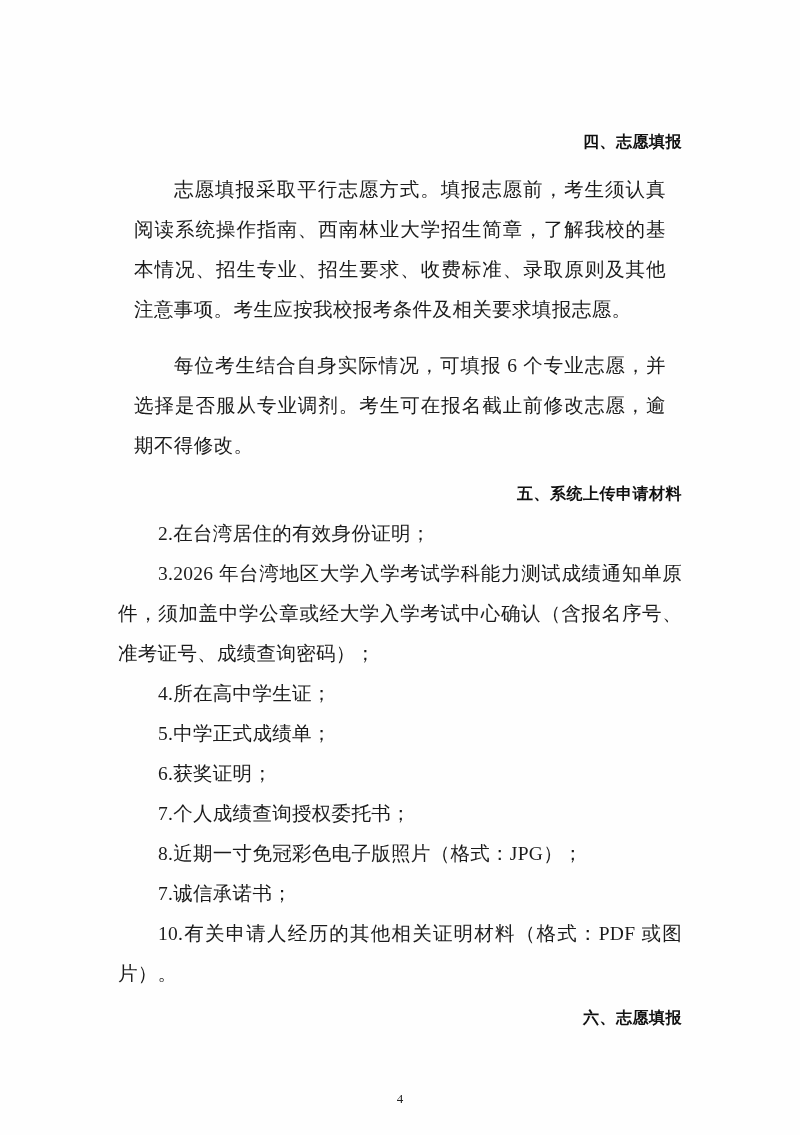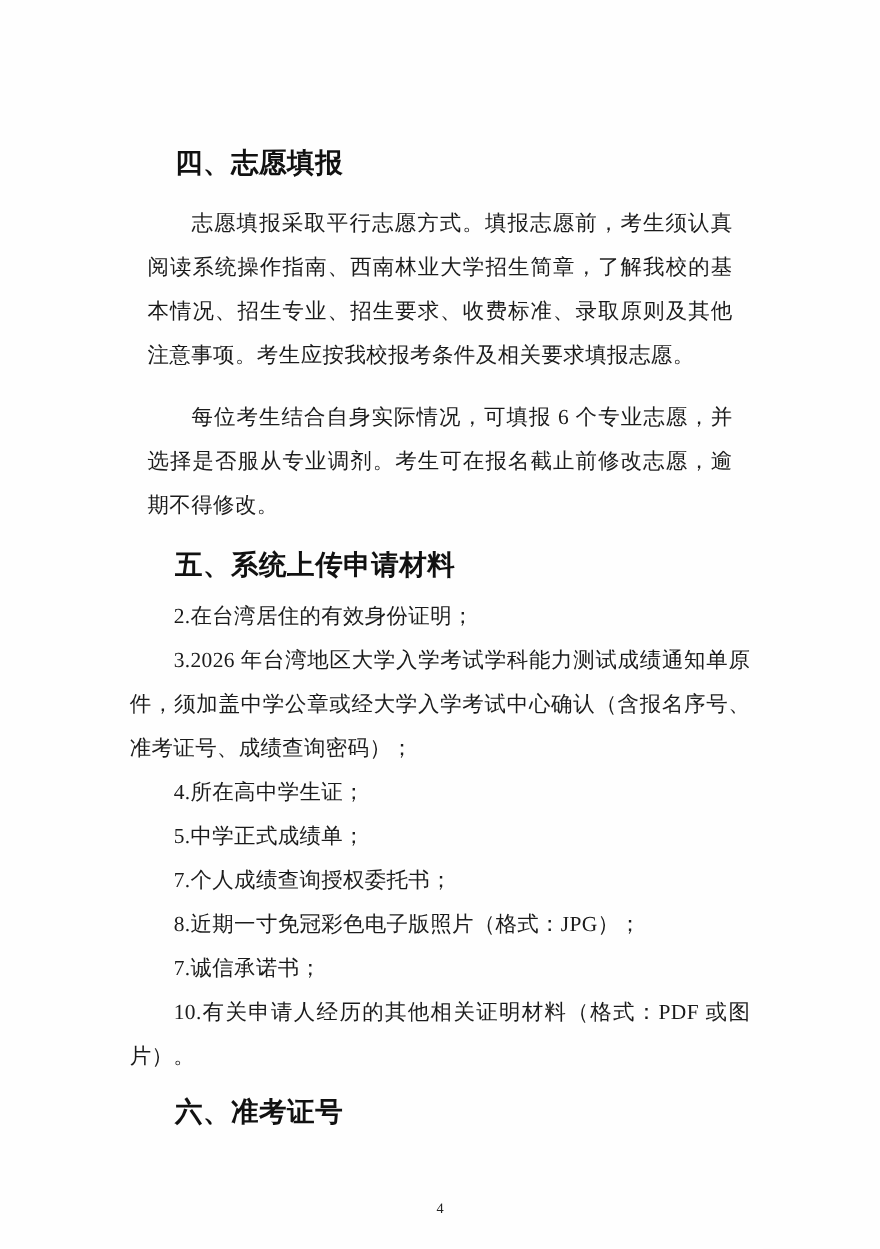--- a/index.html
+++ b/index.html
@@ -23,26 +23,27 @@
     background: #fefefe;
     box-sizing: border-box;
     padding: 130px 118px 40px 118px;
   }
   .doc-body {
     width: 564px;
   }
   .heading {
     font-family: "Liberation Sans", "DejaVu Sans", sans-serif;
     font-weight: bold;
-    font-size: 25px;
+    font-size: 16px;
     line-height: 1.5;
     letter-spacing: 0.5px;
     text-indent: 41px;
     margin: 0 0 8px 0;
     color: #111;
+    text-align: right;
   }
   .heading.second {
     margin-top: 2px;
   }
   p.para {
     font-size: 19.5px;
     line-height: 40px;
     letter-spacing: 0.4px;
     margin: 16px;
     text-indent: 40px;
@@ -84,23 +85,24 @@
 
     <p class="para">志愿填报采取平行志愿方式。填报志愿前，考生须认真阅读系统操作指南、西南林业大学招生简章，了解我校的基本情况、招生专业、招生要求、收费标准、录取原则及其他注意事项。考生应按我校报考条件及相关要求填报志愿。</p>
     <p class="para">每位考生结合自身实际情况，可填报 6 个专业志愿，并选择是否服从专业调剂。考生可在报名截止前修改志愿，逾期不得修改。</p>
 
     <h2 class="heading second">五、系统上传申请材料</h2>
 
     <p class="item">2.在台湾居住的有效身份证明；</p>
     <p class="item">3.2026 年台湾地区大学入学考试学科能力测试成绩通知单原件，须加盖中学公章或经大学入学考试中心确认（含报名序号、准考证号、成绩查询密码）；</p>
     <p class="item">4.所在高中学生证；</p>
     <p class="item">5.中学正式成绩单；</p>
+    <p class="item">6.获奖证明；</p>
     <p class="item">7.个人成绩查询授权委托书；</p>
     <p class="item">8.近期一寸免冠彩色电子版照片（格式：JPG）；</p>
     <p class="item">7.诚信承诺书；</p>
     <p class="item">10.有关申请人经历的其他相关证明材料（格式：PDF 或图片）。</p>
 
-    <h2 class="heading last-heading">六、准考证号</h2>
+    <h2 class="heading last-heading">六、志愿填报</h2>
 
   </div>
 
   <div class="page-number">4</div>
 </div>
 
 </body></html>

